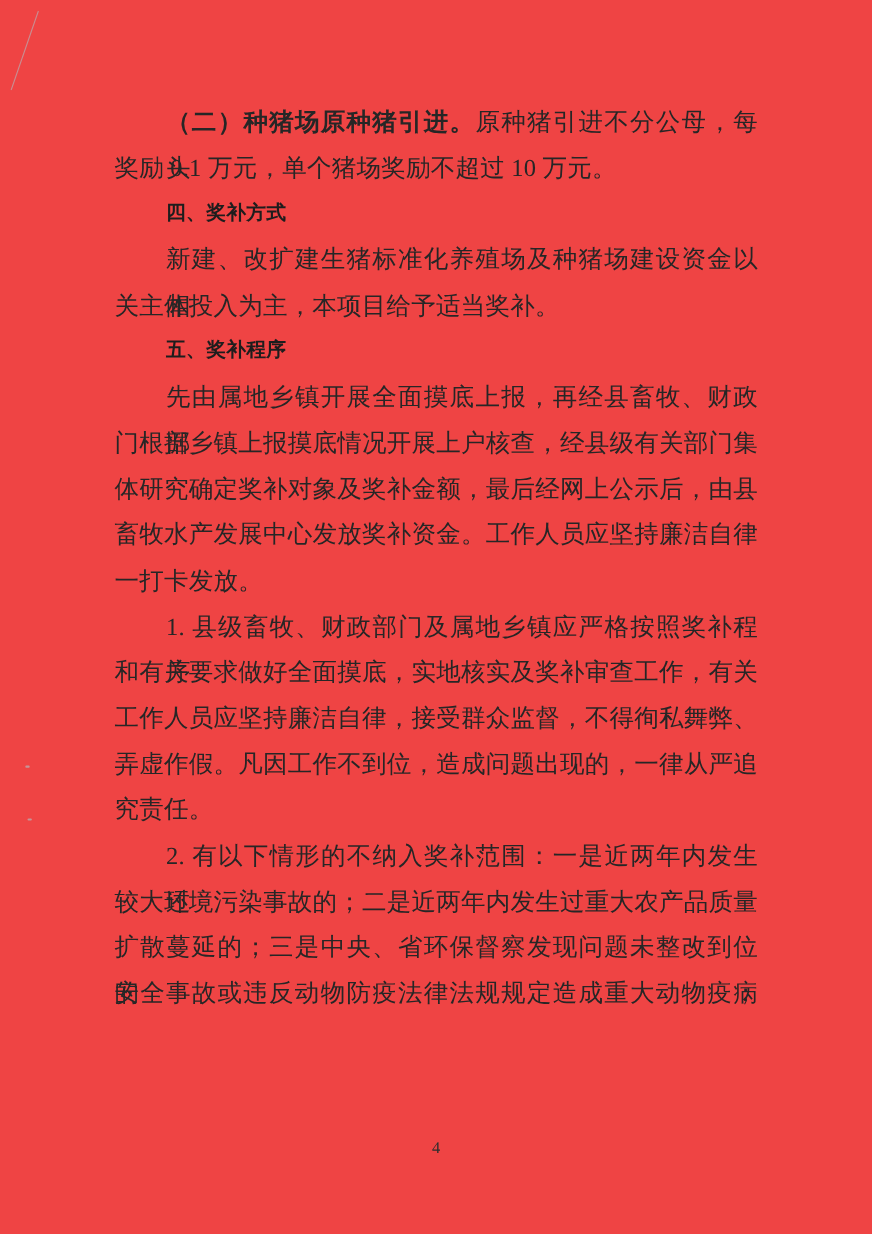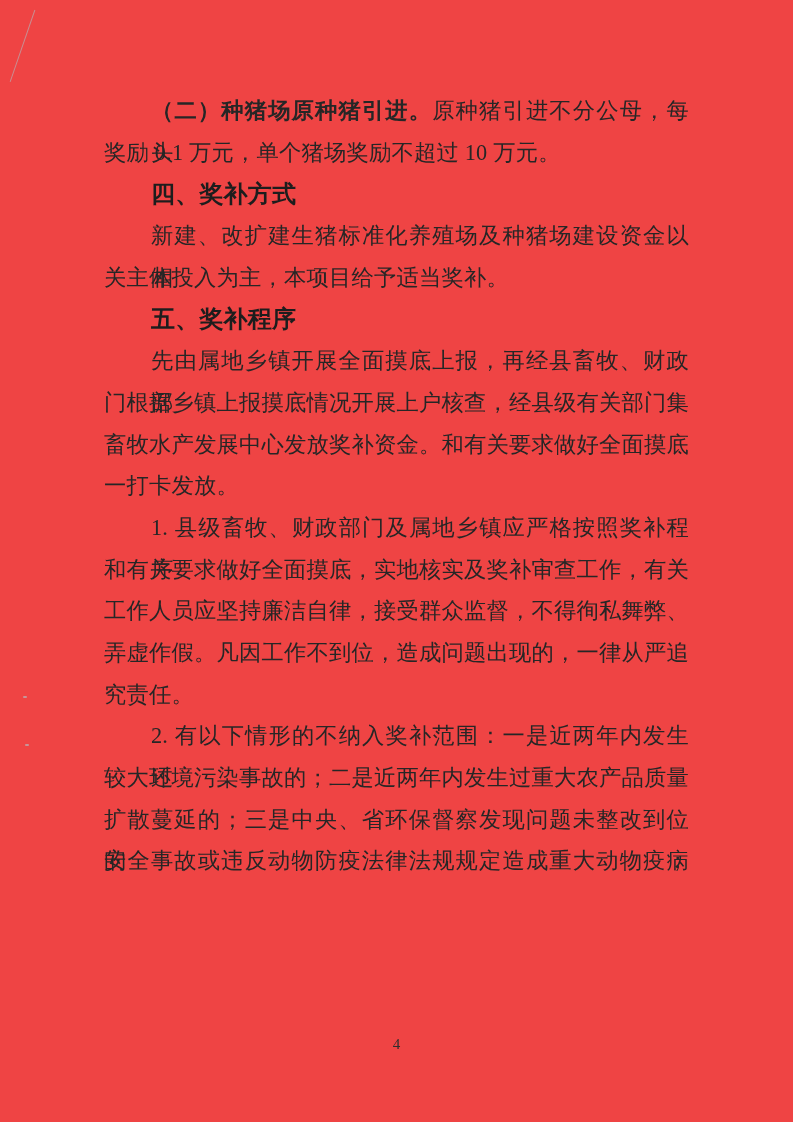--- a/index.html
+++ b/index.html
@@ -33,23 +33,23 @@
     text-align: justify;
     text-align-last: justify;
   }
   .line.indent {
     padding-left: 47px;
   }
   .line.indent.fill {
     width: 538px;
   }
   .line.heading {
-    font-family: Liberation Sans, sans-serif;
+    font-family: Liberation Serif, serif;
     font-weight: bold;
-    font-size: 24px;
+    font-size: 18px;
     color: #1d1d1d;
   }
   .bold {
     font-weight: bold;
   }
   .page-number {
     position: absolute;
     top: 1036px;
     left: 0;
     width: 100%;
@@ -91,21 +91,22 @@
 
   <div class="text-block">
       <div class="line indent fill"><span class="bold">（二）种猪场原种猪引进。</span><span>原种猪引进不分公母，每头</span></div>
       <div class="line"><span>奖励 0.1 万元，单个猪场奖励不超过 10 万元。</span></div>
       <div class="line heading indent"><span class="bold">四、奖补方式</span></div>
       <div class="line indent fill"><span>新建、改扩建生猪标准化养殖场及种猪场建设资金以相</span></div>
       <div class="line"><span>关主体投入为主，本项目给予适当奖补。</span></div>
       <div class="line heading indent"><span class="bold">五、奖补程序</span></div>
       <div class="line indent fill"><span>先由属地乡镇开展全面摸底上报，再经县畜牧、财政部</span></div>
       <div class="line fill"><span>门根据乡镇上报摸底情况开展上户核查，经县级有关部门集</span></div>
-      <div class="line fill"><span>畜牧水产发展中心发放奖补资金。和有关要求做好全面摸底</span></div>
+      <div class="line fill"><span>体研究确定奖补对象及奖补金额，最后经网上公示后，由县</span></div>
+      <div class="line fill"><span>畜牧水产发展中心发放奖补资金。工作人员应坚持廉洁自律</span></div>
       <div class="line"><span>一打卡发放。</span></div>
       <div class="line indent fill"><span>1. 县级畜牧、财政部门及属地乡镇应严格按照奖补程序</span></div>
       <div class="line fill"><span>和有关要求做好全面摸底，实地核实及奖补审查工作，有关</span></div>
       <div class="line fill"><span>工作人员应坚持廉洁自律，接受群众监督，不得徇私舞弊、</span></div>
       <div class="line fill"><span>弄虚作假。凡因工作不到位，造成问题出现的，一律从严追</span></div>
       <div class="line"><span>究责任。</span></div>
       <div class="line indent fill"><span>2. 有以下情形的不纳入奖补范围：一是近两年内发生过</span></div>
       <div class="line fill"><span>较大环境污染事故的；二是近两年内发生过重大农产品质量</span></div>
       <div class="line fill"><span>扩散蔓延的；三是中央、省环保督察发现问题未整改到位的；</span></div>
       <div class="line fill"><span>安全事故或违反动物防疫法律法规规定造成重大动物疫病</span></div>

